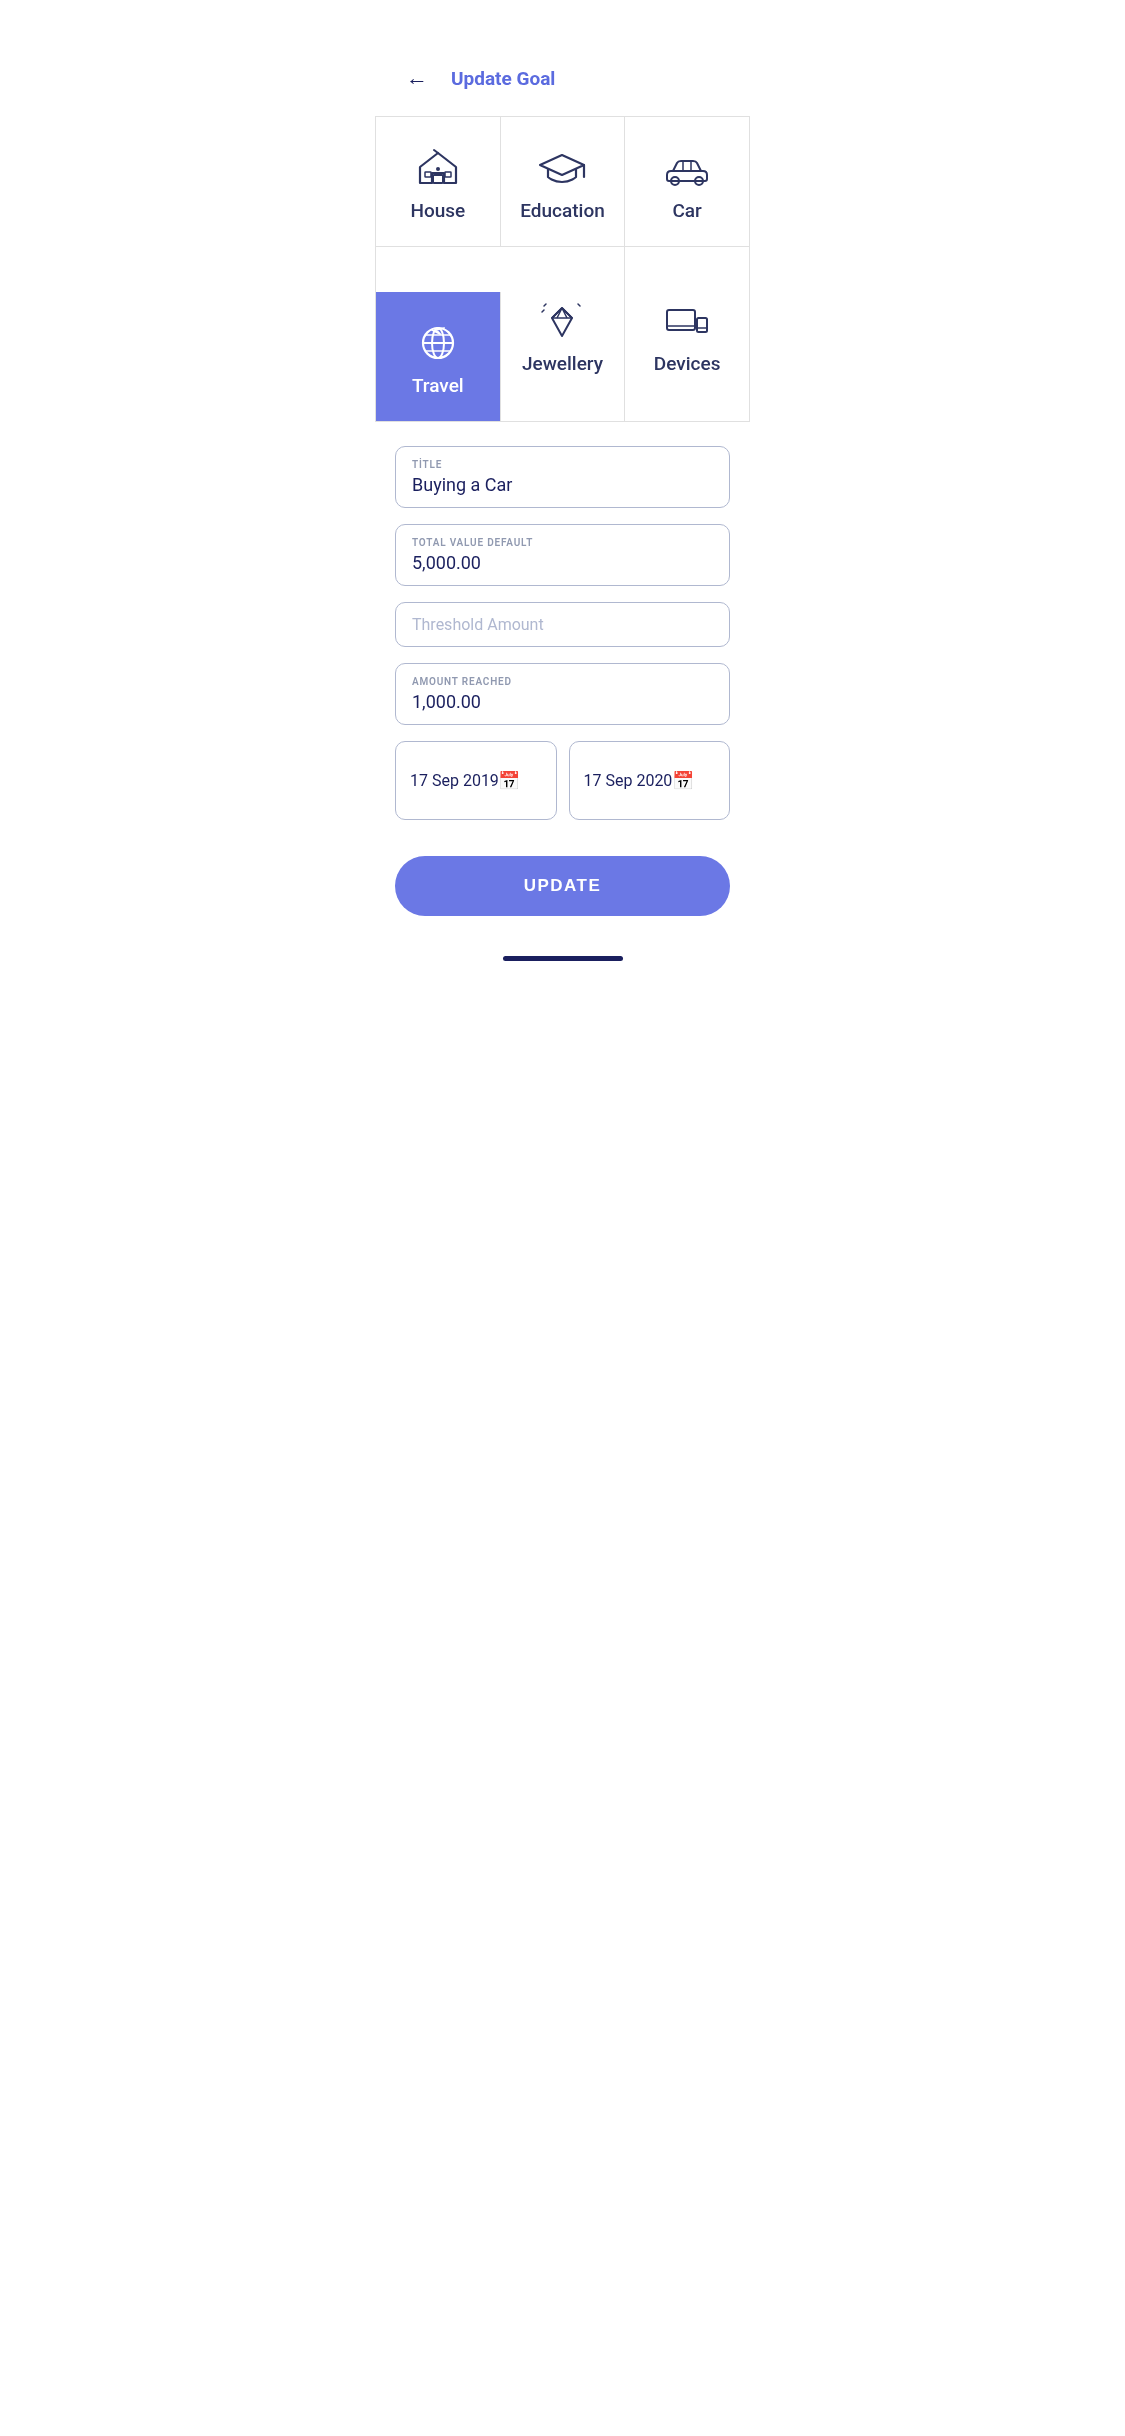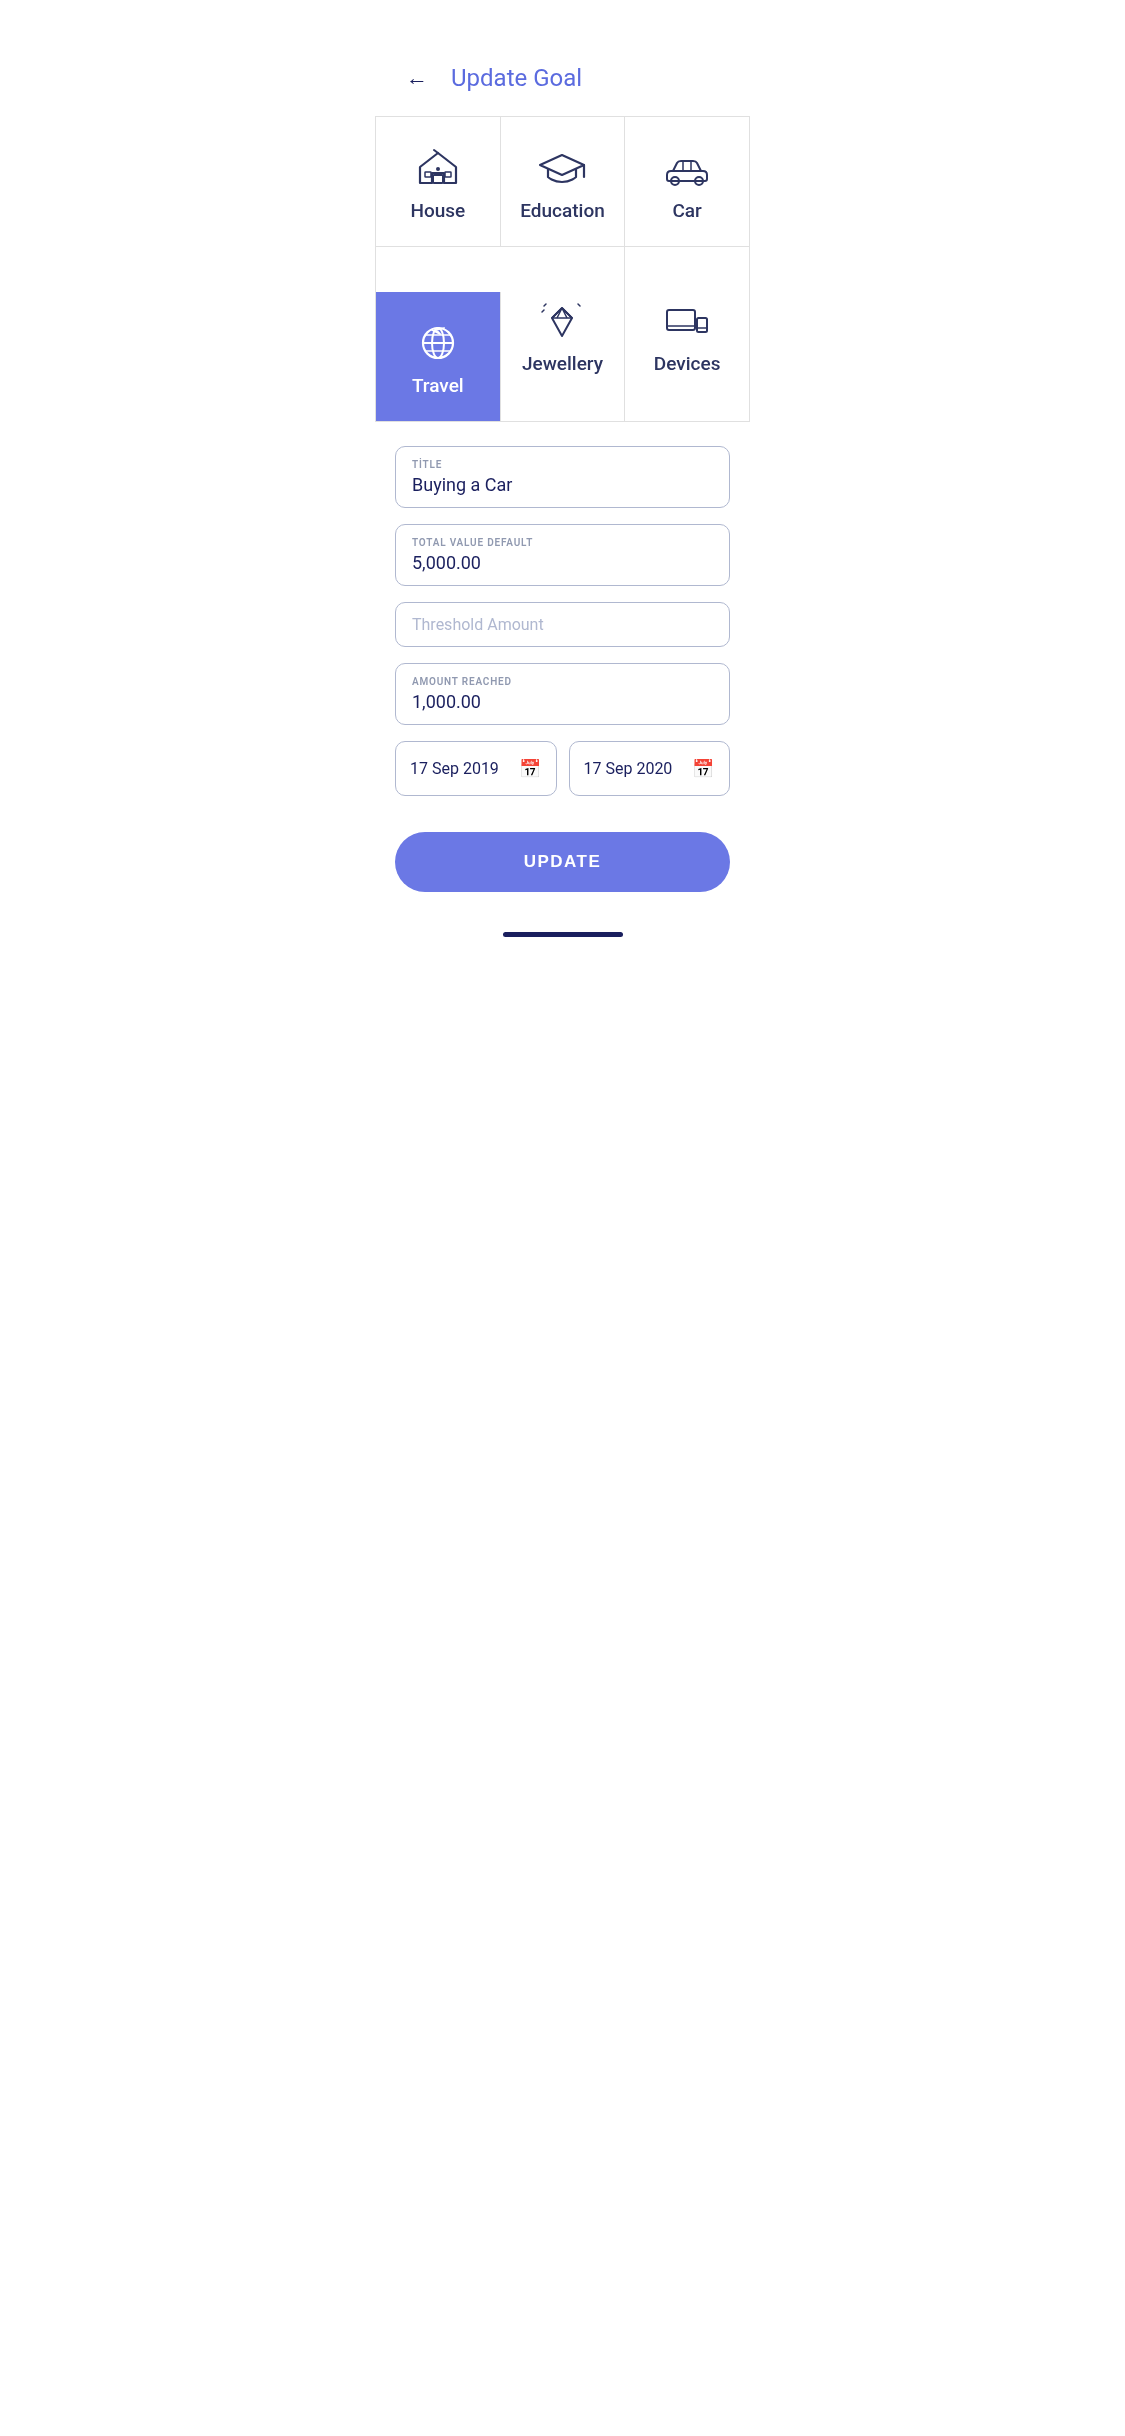--- a/index.html
+++ b/index.html
@@ -34,22 +34,22 @@
       cursor: pointer;
     }
 
     .back-arrow {
       font-size: 22px;
       color: #1a1f5e;
       font-weight: 300;
     }
 
     .page-title {
-      font-size: 24px;
-      font-weight: 400;
+      font-size: 19px;
+      font-weight: 700;
       color: #5b6bdf;
     }
 
     .category-grid {
       display: grid;
       grid-template-columns: repeat(3, 1fr);
       border-top: 1px solid #e0e0e0;
       border-left: 1px solid #e0e0e0;
       margin: 0 0;
     }
@@ -120,24 +120,24 @@
 
     .date-row {
       display: flex;
       gap: 12px;
     }
 
     .date-input {
       flex: 1;
       border: 1.5px solid #b0b8d0;
       border-radius: 10px;
-      padding: 16px 14px;
+      padding: 28px 14px;
       display: flex;
       align-items: center;
-      justify-content: space-between;
+      justify-content: flex-start;
       cursor: pointer;
     }
 
     .date-text {
       font-size: 16px;
       color: #1a1f5e;
       font-weight: 400;
     }
 
     .calendar-icon {

